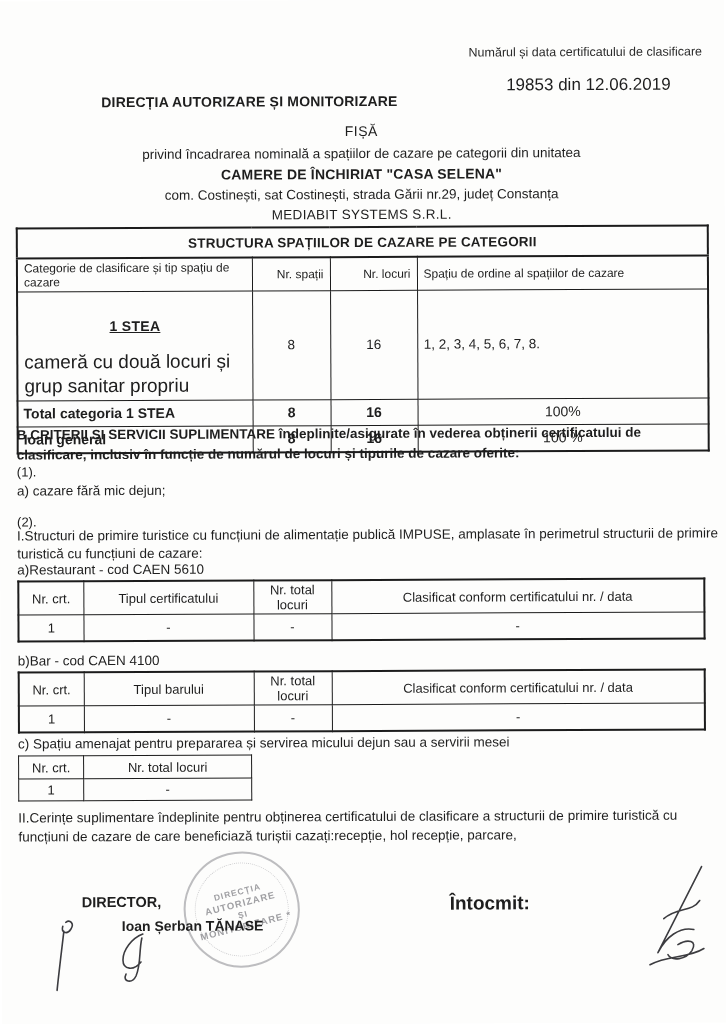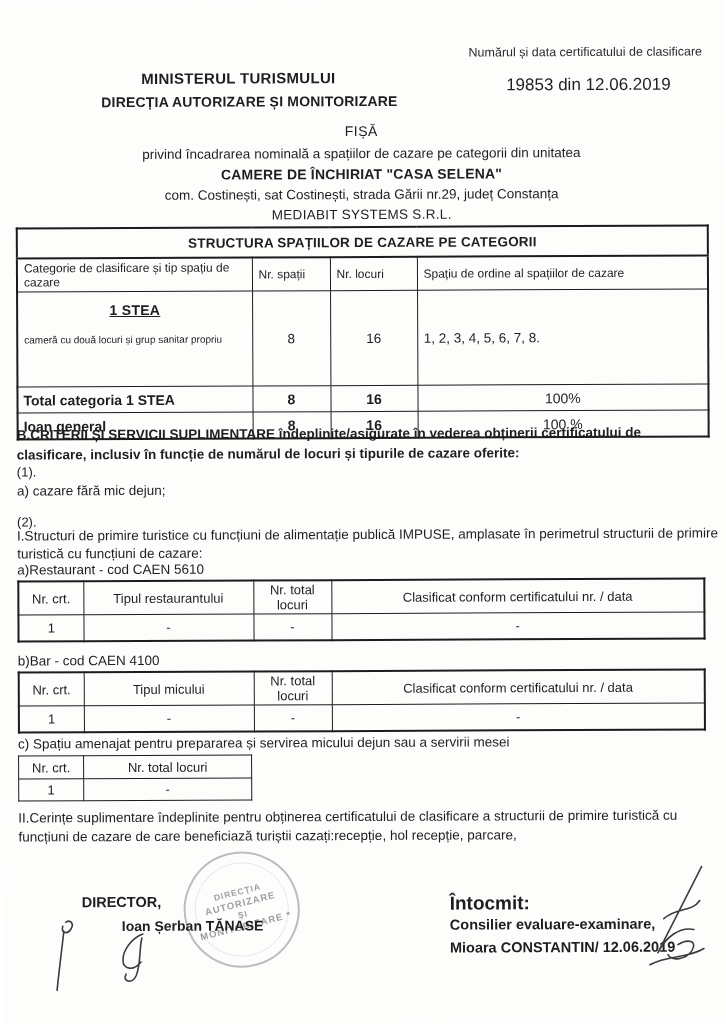--- a/index.html
+++ b/index.html
@@ -26,26 +26,26 @@
   
   table{border-collapse:collapse;table-layout:fixed;}
   td,th{border:1.5px solid #1c1c1c;font-weight:normal;overflow:hidden;}
   .tb-outer{border:2.5px solid #1c1c1c;}
 
   
   .structure{left:17px;top:226px;width:691px;}
   .structure .ttl{height:26px;text-align:center;font-weight:bold;font-size:13.5px;
                   letter-spacing:.2px;border-bottom:2.5px solid #1c1c1c;}
   .structure .hdr td{height:28px;font-size:12px;padding:2px 6px;vertical-align:middle;}
-  .structure .hdr .c{text-align:left;}
+  .structure .hdr .c{text-align:right;}
   .structure .datarow td{height:90px;vertical-align:middle;font-size:13.5px;padding:2px 6px;}
   .cat-cell{vertical-align:top !important;}
-  .cat-name{margin-top:8px;text-align:center;font-weight:bold;text-decoration:underline;
+  .cat-name{margin-top:24px;text-align:center;font-weight:bold;text-decoration:underline;
             font-size:14px;letter-spacing:.3px;}
-  .cat-desc{margin-top:16px;text-align:left;font-size:10px;line-height:1.25;}
+  .cat-desc{margin-top:16px;text-align:left;font-size:19px;line-height:1.25;}
   .num{text-align:center;}
   .totrow td{height:23px;font-size:14px;padding:1px 5px;vertical-align:middle;}
   .totlabel{font-weight:bold;font-size:14.5px;}
   .totnum{text-align:center;font-weight:bold;}
   .totpct{text-align:center;font-size:13.5px;}
 
   
   .secb{left:17px;top:424px;width:668px;font-size:13.5px;font-weight:bold;line-height:1.45;}
   .p1{left:17px;top:463px;font-size:13px;}
   .p1a{left:17px;top:482px;font-size:13.5px;}
@@ -87,21 +87,20 @@
   .stamp .sm{font-size:8.5px;}
 
   .sig-svg{stroke:#3c3c40;fill:none;stroke-width:1.6;stroke-linecap:round;}
 </style>
 </head>
 <body>
 
 <div class="page">
 
   <div class="abs cert-label">Numărul și data certificatului de clasificare</div>
-  <div class="abs ministry">MINISTERUL TURISMULUI</div>
   <div class="abs cert-number">19853 din  12.06.2019</div>
   <div class="abs direction">DIRECȚIA AUTORIZARE ȘI MONITORIZARE</div>
 
   <div class="abs titleblock fisa">FIȘĂ</div>
   <div class="abs titleblock subtitle">privind încadrarea nominală a spațiilor de cazare pe categorii din unitatea</div>
   <div class="abs titleblock unitname">CAMERE DE ÎNCHIRIAT "CASA SELENA"</div>
   <div class="abs titleblock address">com. Costinești, sat Costinești, strada Gării nr.29, județ Constanța</div>
   <div class="abs titleblock company">MEDIABIT SYSTEMS S.R.L.</div>
 
   <table class="abs structure tb-outer">
@@ -155,21 +154,21 @@
   <table class="abs small-tb rest tb-outer">
     <colgroup>
         <col style="width:65px">
         <col style="width:170px">
         <col style="width:78px">
         <col style="width:373px">
       </colgroup>
     <tbody>
         <tr class="hdr">
       <td>Nr. crt.</td>
-      <td>Tipul restaurantului</td>
+      <td>Tipul certificatului</td>
       <td>Nr. total locuri</td>
       <td>Clasificat conform certificatului nr. / data</td>
     </tr>
     <tr class="dr">
       <td>1</td>
       <td>-</td>
       <td>-</td>
       <td>-</td>
     </tr>
   </tbody>
@@ -179,21 +178,21 @@
   <table class="abs small-tb bar tb-outer">
     <colgroup>
         <col style="width:65px">
         <col style="width:170px">
         <col style="width:78px">
         <col style="width:373px">
       </colgroup>
     <tbody>
         <tr class="hdr">
       <td>Nr. crt.</td>
-      <td>Tipul micului</td>
+      <td>Tipul barului</td>
       <td>Nr. total locuri</td>
       <td>Clasificat conform certificatului nr. / data</td>
     </tr>
     <tr class="dr">
       <td>1</td>
       <td>-</td>
       <td>-</td>
       <td>-</td>
     </tr>
   </tbody>
@@ -230,20 +229,18 @@
   <div class="abs sig-name-left">Ioan Șerban TĂNASE</div>
 
   <svg class="abs" style="left:48px;top:915px;" width="40" height="80" viewBox="0 0 40 80">
     <path class="sig-svg" d="M16,6 C20,3 25,7 21,13 C17,19 11,16 13,10 M14,15 C12,32 9,55 7,74"></path>
   </svg>
   <svg class="abs" style="left:108px;top:928px;" width="60" height="58" viewBox="0 0 60 58">
     <path class="sig-svg" d="M33,5 C22,9 13,21 13,31 C13,41 24,42 31,33 M32,9 C29,22 31,36 26,47 C22,55 12,53 16,45"></path>
   </svg>
 
   <div class="abs sig-title-right">Întocmit:</div>
-  <div class="abs sig-role-right">Consilier evaluare-examinare,</div>
-  <div class="abs sig-name-right">Mioara CONSTANTIN/ 12.06.2019</div>
 
   <svg class="abs" style="left:618px;top:862px;" width="95" height="110" viewBox="0 0 95 110">
     <path class="sig-svg" d="M82,6 L38,92 M38,92 C46,76 60,66 74,69 M44,58 C58,46 72,52 80,40 M58,84 C68,78 78,80 72,90 C66,99 52,101 48,94 M30,104 C48,94 68,98 84,88"></path>
   </svg>
 
 </div>
 
 </body></html>

